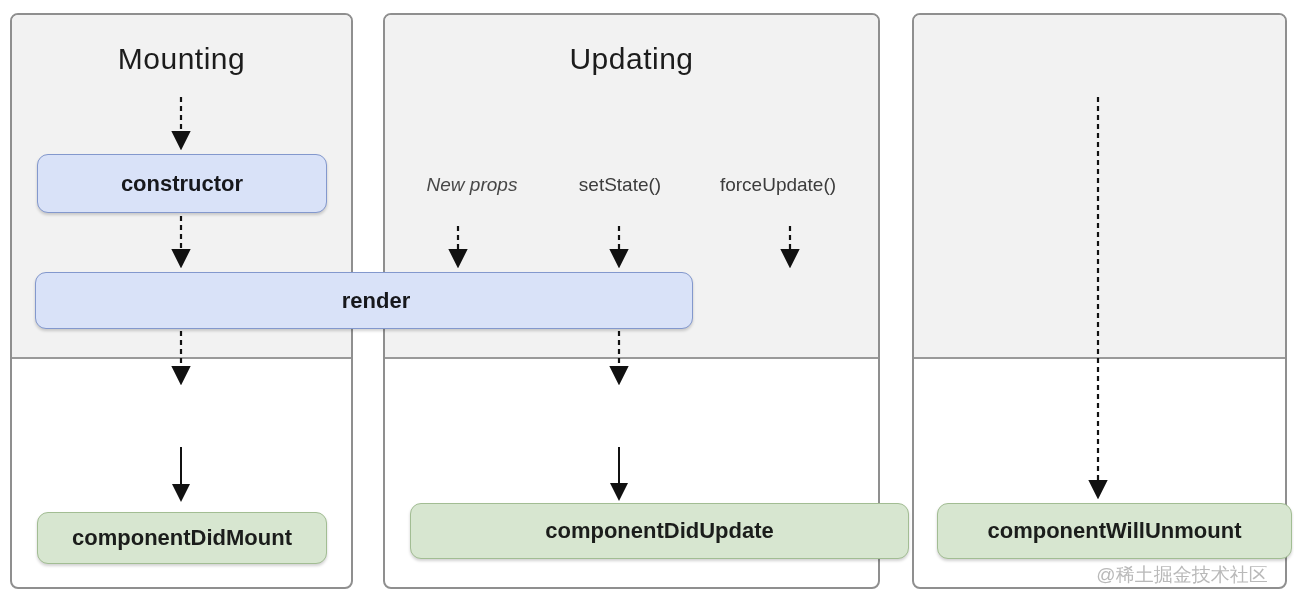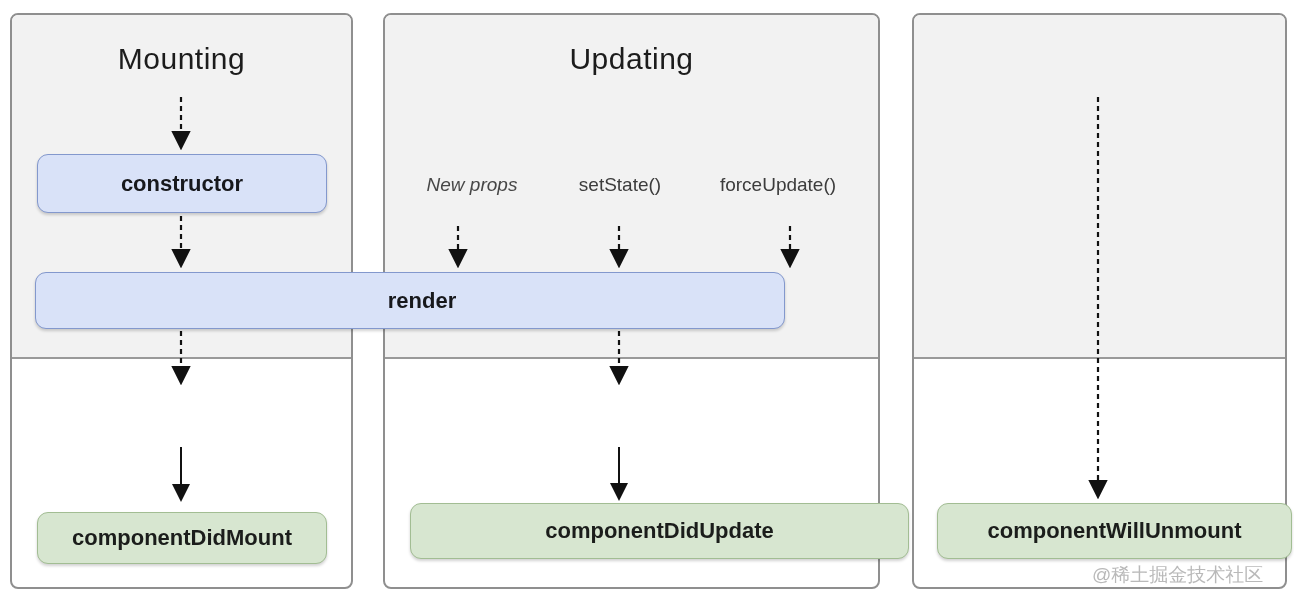--- a/index.html
+++ b/index.html
@@ -91,21 +91,21 @@
     font-weight: 400;
     font-style: italic;
     color: #2b2b2b;
   }
   .node-green {
     background: #d7e6d0;
     border: 1.5px solid #a2bd93;
     color: #1b1d1b;
   }
   .node-constructor    { left: 37px;  top: 154px; width: 290px; height: 59px; }
-  .node-render         { left: 35px;  top: 272px; width: 750px; height: 57px; padding-left: 24px; }
+  .node-render         { left: 35px;  top: 272px; width: 658px; height: 57px; padding-left: 24px; }
   .node-react-updates  { left: 36px;  top: 389px; width: 816px; height: 56px; }
   .node-did-mount      { left: 37px;  top: 512px; width: 290px; height: 52px; }
   .node-did-update     { left: 410px; top: 503px; width: 499px; height: 56px; }
   .node-will-unmount   { left: 937px; top: 503px; width: 355px; height: 56px; }
 
   
   .arrows {
     position: absolute;
     top: 0; left: 0;
     width: 1294px;
@@ -113,21 +113,21 @@
     z-index: 2;
     pointer-events: none;
   }
 
   
   .watermark {
     position: absolute;
     left: 1092px;
     top: 562px;
     width: 180px;
-    text-align: left;
+    text-align: center;
     font-size: 19px;
     color: rgba(173, 173, 173, 0.85);
     text-shadow: 0 0 1px rgba(255,255,255,0.9);
     z-index: 4;
     white-space: nowrap;
   }
 </style>
 </head>
 <body>
 

